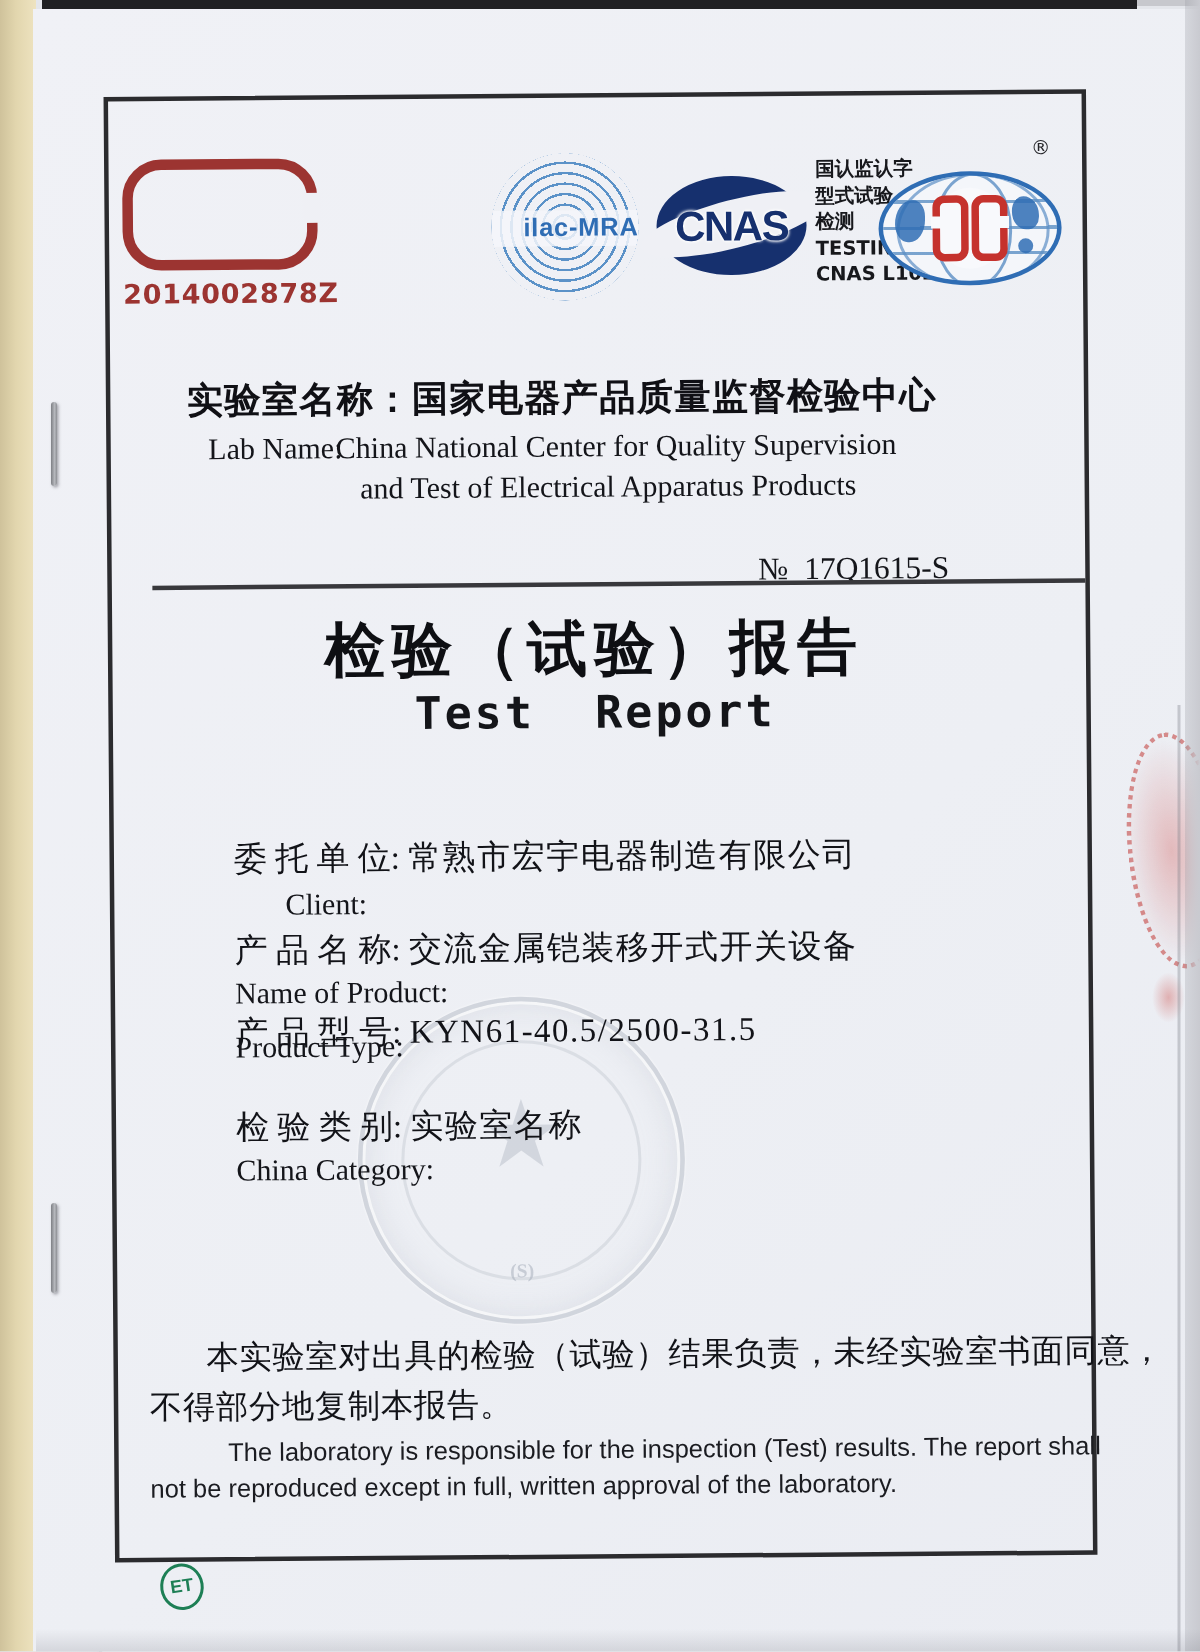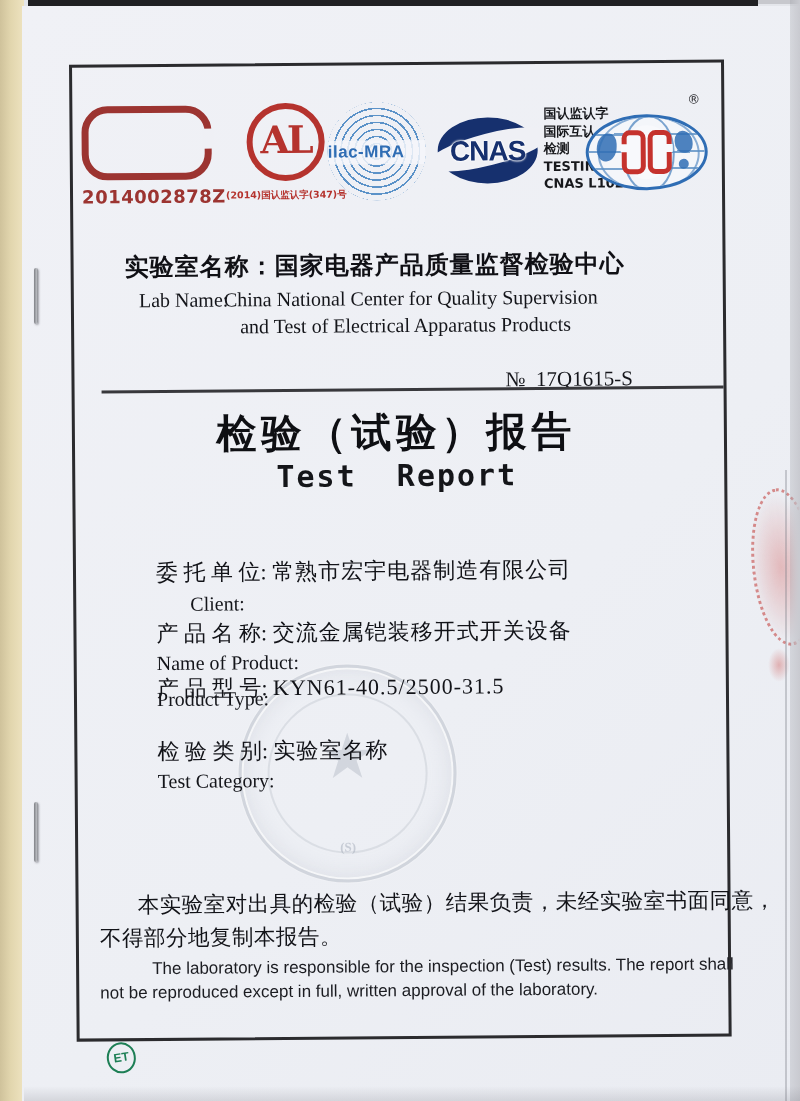--- a/index.html
+++ b/index.html
@@ -38,21 +38,21 @@
     color:#9c3431;font:bold 36px "DejaVu Sans",sans-serif;letter-spacing:2px;}
   .cma-number{margin-top:6px;color:#9c3431;font:bold 18px "DejaVu Sans",sans-serif;letter-spacing:.5px;}
   .al{left:206px;top:96px;width:120px;text-align:center;}
   .al-circle{margin:0 auto;width:66px;height:66px;border:6px solid #b5332e;border-radius:50%;
     color:#b5332e;font:bold 38px "DejaVu Serif",serif;line-height:62px;letter-spacing:-3px;}
   .al-caption{margin-top:8px;color:#b5332e;font:bold 9.5px "DejaVu Sans",sans-serif;white-space:nowrap;}
   .ilac{left:308px;top:96px;width:98px;height:98px;border-radius:50%;overflow:hidden;
     background:
       repeating-radial-gradient(circle at 50% 50%, #5b92c8 0 1.6px, rgba(255,255,255,0) 1.6px 7px);}
   .ilac-band{position:absolute;left:0;top:38px;width:98px;height:24px;background:rgba(245,246,250,.85);}
-  .ilac-text{position:absolute;left:0;top:40px;width:98px;text-align:left;
+  .ilac-text{position:absolute;left:0;top:40px;width:98px;text-align:right;
     color:#2f6db4;font:bold 17px "Liberation Sans",sans-serif;letter-spacing:.5px;}
   .cnas{left:418px;top:112px;width:100px;height:66px;}
   .cnas-ellipse{position:absolute;left:0;top:0;width:100px;height:66px;border-radius:50%;background:#16306e;}
   .cnas-swoosh{position:absolute;left:-12px;top:16px;width:126px;height:32px;border-radius:50%;
     background:#eff0f5;transform:rotate(-14deg);}
   .cnas-text{position:absolute;left:0;top:18px;width:100px;text-align:center;color:#16306e;
     font:bold 28px "Liberation Sans",sans-serif;letter-spacing:-1px;
     text-shadow:0 0 2px #fff,0 0 2px #fff,0 0 3px #fff;}
   .accred{left:524px;top:100px;width:92px;color:#17181c;
     font:bold 13px "DejaVu Sans",sans-serif;line-height:17.5px;}
@@ -143,39 +143,35 @@
 
       <div class="abs frame"></div>
 
       <div class="abs cma">
         <div class="cma-mark">
           <div class="cma-gap"></div>
         </div>
         <div class="cma-number">2014002878Z</div>
       </div>
 
-      <div class="abs al">
-        <div class="al-circle">AL</div>
-        <div class="al-caption">(2014)国认监认字(347)号</div>
-      </div>
 
       <div class="abs ilac">
         <div class="ilac-band"></div>
         <div class="ilac-text">ilac-MRA</div>
       </div>
 
       <div class="abs cnas">
         <div class="cnas-ellipse"></div>
         <div class="cnas-swoosh"></div>
         <div class="cnas-text">CNAS</div>
       </div>
 
       <div class="abs accred">
         <div>国认监认字</div>
-        <div>国际互认</div>
+        <div>型式试验</div>
         <div>检测</div>
         <div>TESTING</div>
         <div>CNAS L1020</div>
       </div>
 
       <div class="abs globe">
         <div class="globe-ellipse">
           <div class="globe-lat"></div>
           <div class="globe-mer1"></div>
           <div class="globe-mer2"></div>
@@ -210,21 +206,21 @@
       <div class="abs f-zh" style="left:133px;top:550px;"><span>委 托 单 位: </span><span class="f-val">常熟市宏宇电器制造有限公司</span></div>
       <div class="abs f-en" style="left:167px;top:585px;">Client:</div>
 
       <div class="abs f-zh" style="left:133px;top:611px;"><span>产 品 名 称: </span><span class="f-val">交流金属铠装移开式开关设备</span></div>
       <div class="abs f-en" style="left:133px;top:644px;">Name of Product:</div>
 
       <div class="abs f-zh" style="left:133px;top:666px;"><span>产 品 型 号: </span><span class="f-val">KYN61-40.5/2500-31.5</span></div>
       <div class="abs f-en" style="left:133px;top:680px;">Product Type:</div>
 
       <div class="abs f-zh" style="left:133px;top:729px;"><span>检 验 类 别: </span><span class="f-val">实验室名称</span></div>
-      <div class="abs f-en" style="left:133px;top:762px;">Test Category:</div>
+      <div class="abs f-en" style="left:133px;top:762px;">China Category:</div>
 
       <div class="abs st-zh1">本实验室对出具的检验（试验）结果负责，未经实验室书面同意，</div>
       <div class="abs st-zh2">不得部分地复制本报告。</div>
       <div class="abs st-en1">The laboratory is responsible for the inspection (Test) results. The report shall</div>
       <div class="abs st-en2">not be reproduced except in full, written approval of the laboratory.</div>
 
       <div class="abs et-stamp">ET</div>
     </div>
 
     <div class="abs staple staple1"></div>

